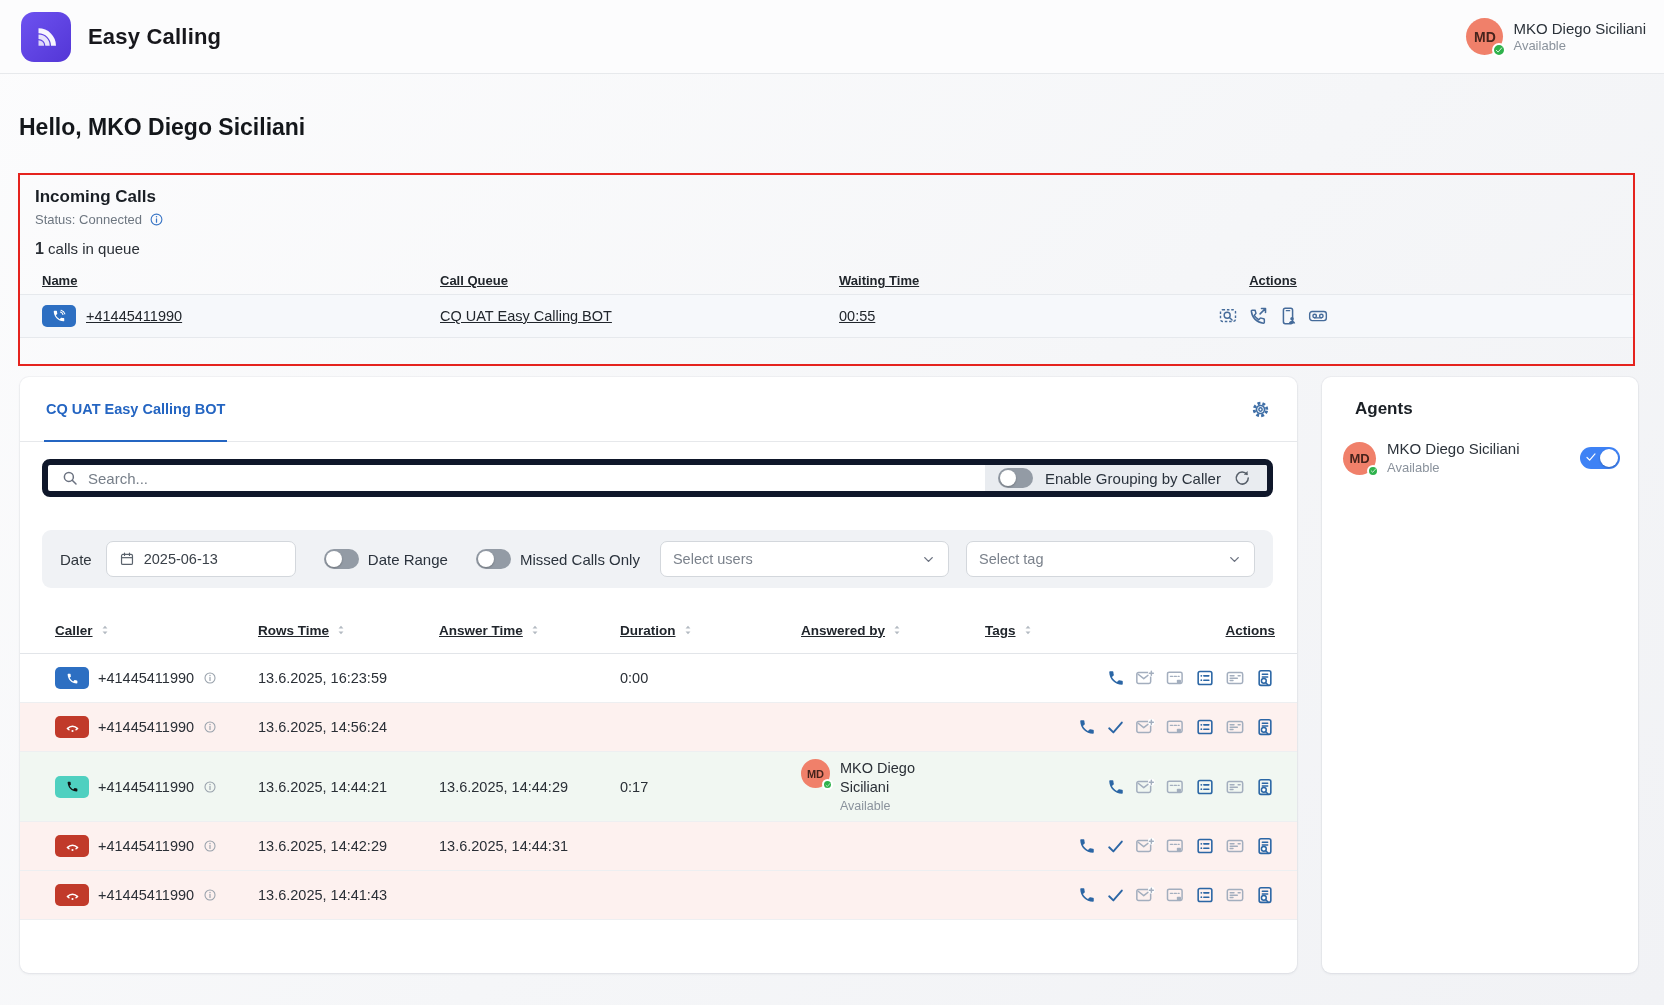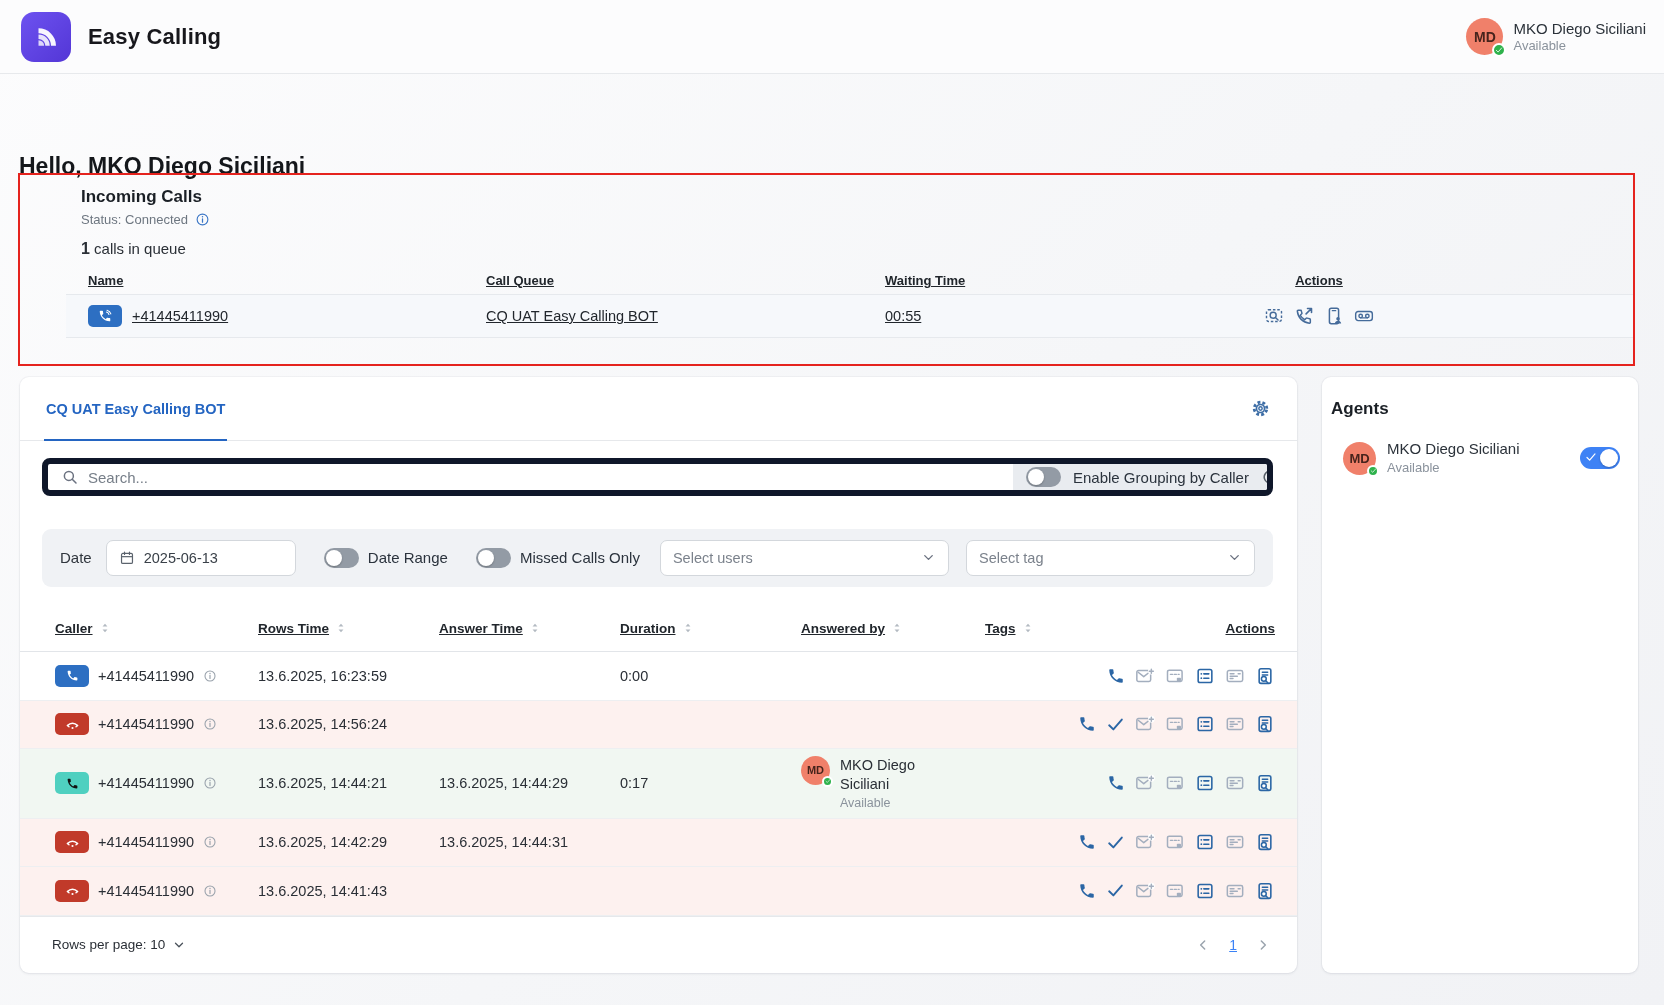--- a/index.html
+++ b/index.html
@@ -19,26 +19,26 @@
   .avatar.a36 { width:37px; height:37px; font-size:14px; }
   .avatar.a33 { width:33px; height:33px; font-size:13px; }
   .avatar.a28 { width:29px; height:29px; font-size:11px; }
   .badge-check { position:absolute; bottom:-2px; right:-3px; width:14px; height:14px;
     background:#2eb24c; border:2px solid #fff; border-radius:50%;
     display:flex; align-items:center; justify-content:center; color:#fff; }
   .user-text .name { font-size:15px; color:#2b323a; }
   .user-text .status { font-size:13px; color:#8a929c; margin-top:1px; }
 
   
-  .greeting { position:absolute; top:114px; left:19px; font-size:23px; font-weight:bold; color:#14171b;margin-top:39px; }
+  .greeting { position:absolute; top:114px; left:19px; font-size:23px; font-weight:bold; color:#14171b; }
 
   
   .inc-section { position:absolute; top:173px; left:18px; width:1617px; height:193px;
     border:2.5px solid #e5231e; }
-  .inc-section .inner { padding:12px 0 0 13px;margin-left:33px; }
+  .inc-section .inner { padding:12px 0 0 0; }
   .inc-title { font-size:17px; font-weight:bold; color:#1a1f25; padding-left:15px; }
   .inc-status { margin-top:5px; padding-left:15px; font-size:13px; color:#6d7680;
     display:flex; align-items:center; gap:7px; }
   .inc-status .ic { color:#3b76c6; }
   .inc-queue { margin-top:13px; padding-left:15px; font-size:15px; color:#2a2f36; }
   .inc-queue b { font-size:16px; }
   .inc-thead, .inc-row { display:grid; grid-template-columns:398px 399px 359px 150px;
     align-items:center; padding-left:22px;text-decoration:underline; }
   .inc-thead { margin-top:9px; height:27px; font-size:13px; font-weight:bold; color:#21262c; }
   .inc-row { height:44px; background:#f6f8fb; border-top:1px solid #e6e9ed; border-bottom:1px solid #e6e9ed; font-size:14.5px; }
@@ -59,21 +59,21 @@
   .gear-btn { position:absolute; right:26px; color:#3e6ea6; display:flex; }
 
   
   .search-bar { margin:17px 24px 0 22px; height:38px; display:flex;
     border:6px solid #0f172a; border-radius:8px; overflow:hidden; background:#fff; }
   .search-left { flex:1; display:flex; align-items:center; gap:9px; padding-left:13px; }
   .search-left input { border:none; outline:none; flex:1; font-size:15px; color:#2a2f36;
     font-family:inherit; background:transparent; }
   .search-left input::placeholder { color:#767e88; }
   .search-left .ic { color:#6b7280; }
-  .group-seg { width:254px; background:#e9ecf0; display:flex; align-items:center; gap:12px; padding:0 32px 0 13px; }
+  .group-seg { width:282px; background:#e9ecf0; display:flex; align-items:center; gap:12px; padding:0 32px 0 13px; }
   .group-seg .label { font-size:15px; color:#2b333d; white-space:nowrap; }
   .group-seg .ic-btn { color:#565e68; display:flex; }
   .group-seg .ic-btn.dl { margin-left:14px; }
 
   
   .toggle { position:relative; width:35px; height:20px; border-radius:10px; background:#939ba5; flex:none; cursor:pointer; }
   .toggle .knob { position:absolute; left:2px; top:2px; width:16px; height:16px; border-radius:50%; background:#fff;
     box-shadow:0 1px 2px rgba(0,0,0,.25); }
   .toggle.on { background:#3e82f5; }
   .toggle.on .knob { left:auto; right:2px; }
@@ -129,21 +129,21 @@
   
   .tfoot { margin-top:auto; border-top:1px solid #e6e8eb; height:58px; display:flex; align-items:center;
     padding:0 26px 0 32px; }
   .rpp { display:flex; align-items:center; gap:7px; font-size:13.5px; color:#2a2f36; cursor:pointer; }
   .rpp .ic { color:#4a525b; }
   .pager { margin-left:auto; display:flex; align-items:center; gap:18px; }
   .pg-arrow { color:#9aa3ad; display:flex; cursor:pointer; }
   .pg-num { font-size:14px; color:#3b82f6; text-decoration:underline; cursor:pointer; }
 
   
-  .agents-panel .ag-title { font-size:17px; font-weight:bold; color:#1a1f25; margin:22px 0 0 9px; }
+  .agents-panel .ag-title { font-size:17px; font-weight:bold; color:#1a1f25; margin:22px 0 0 33px; }
   .agent-row { margin:21px 18px 0 21px; display:flex; align-items:center; gap:11px; }
   .agent-row .who { line-height:1.25; }
   .agent-row .nm { font-size:15px; color:#2b323a; }
   .agent-row .st { font-size:13px; color:#8a929c; margin-top:1px; }
   .agent-row .toggle { margin-left:auto; }
 
   .ic { display:block; }
 </style>
 </head>
 <body>
@@ -661,41 +661,20 @@
         </svg>
       <svg class="ic ic-gray" width="20" height="20">
           <use href="#i-card-lines"></use>
         </svg>
       <svg class="ic ic-blue" width="20" height="20">
           <use href="#i-doc-search"></use>
         </svg>
     </div>
   </div>
 
-  <div class="tfoot">
-    <div class="rpp">
-      <span>Rows per page: 10</span>
-      <svg class="ic" width="14" height="14">
-          <use href="#i-chev-down"></use>
-        </svg>
-    </div>
-    <div class="pager">
-      <span class="pg-arrow">
-          <svg class="ic" width="16" height="16">
-            <use href="#i-chev-left"></use>
-          </svg>
-        </span>
-      <span class="pg-num">1</span>
-      <span class="pg-arrow">
-          <svg class="ic" width="16" height="16">
-            <use href="#i-chev-right"></use>
-          </svg>
-        </span>
-    </div>
-  </div>
 </section>
 
 <section class="card agents-panel">
   <div class="ag-title">Agents</div>
   <div class="agent-row">
     <div class="avatar a33">
       <span>MD</span>
       <span class="badge-check" style="width:12px;height:12px">
           <svg class="ic" width="7" height="7">
             <use href="#i-check"></use>

